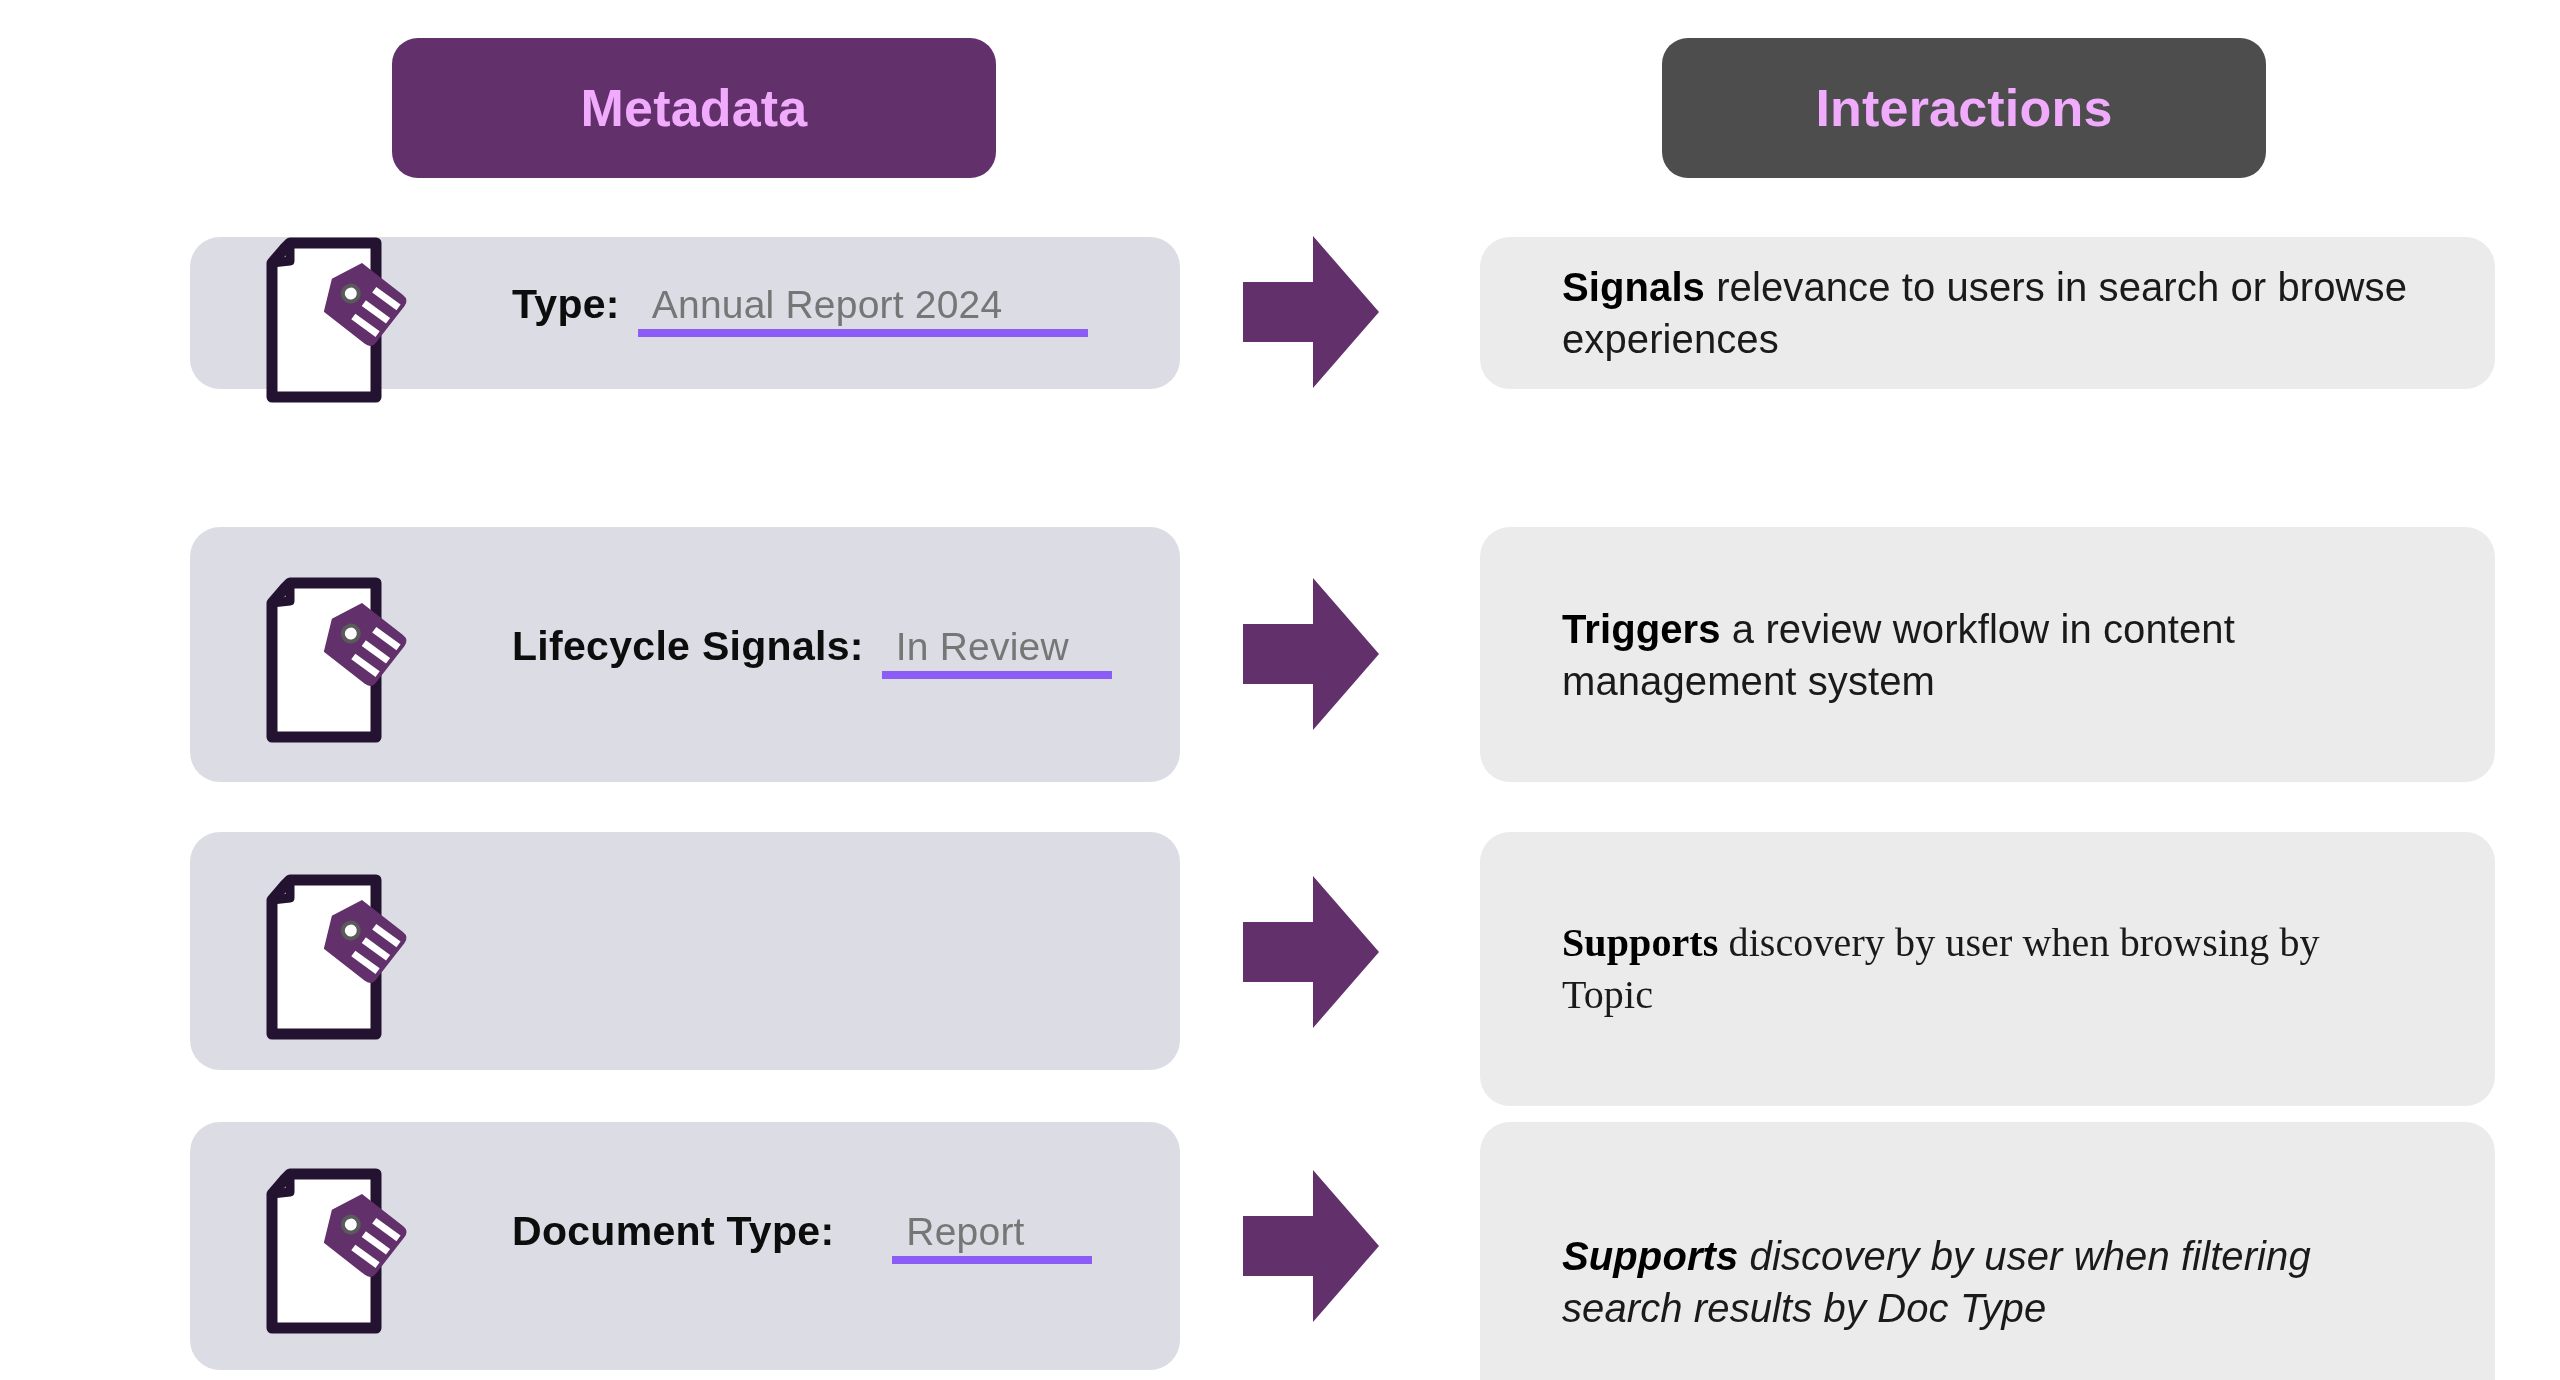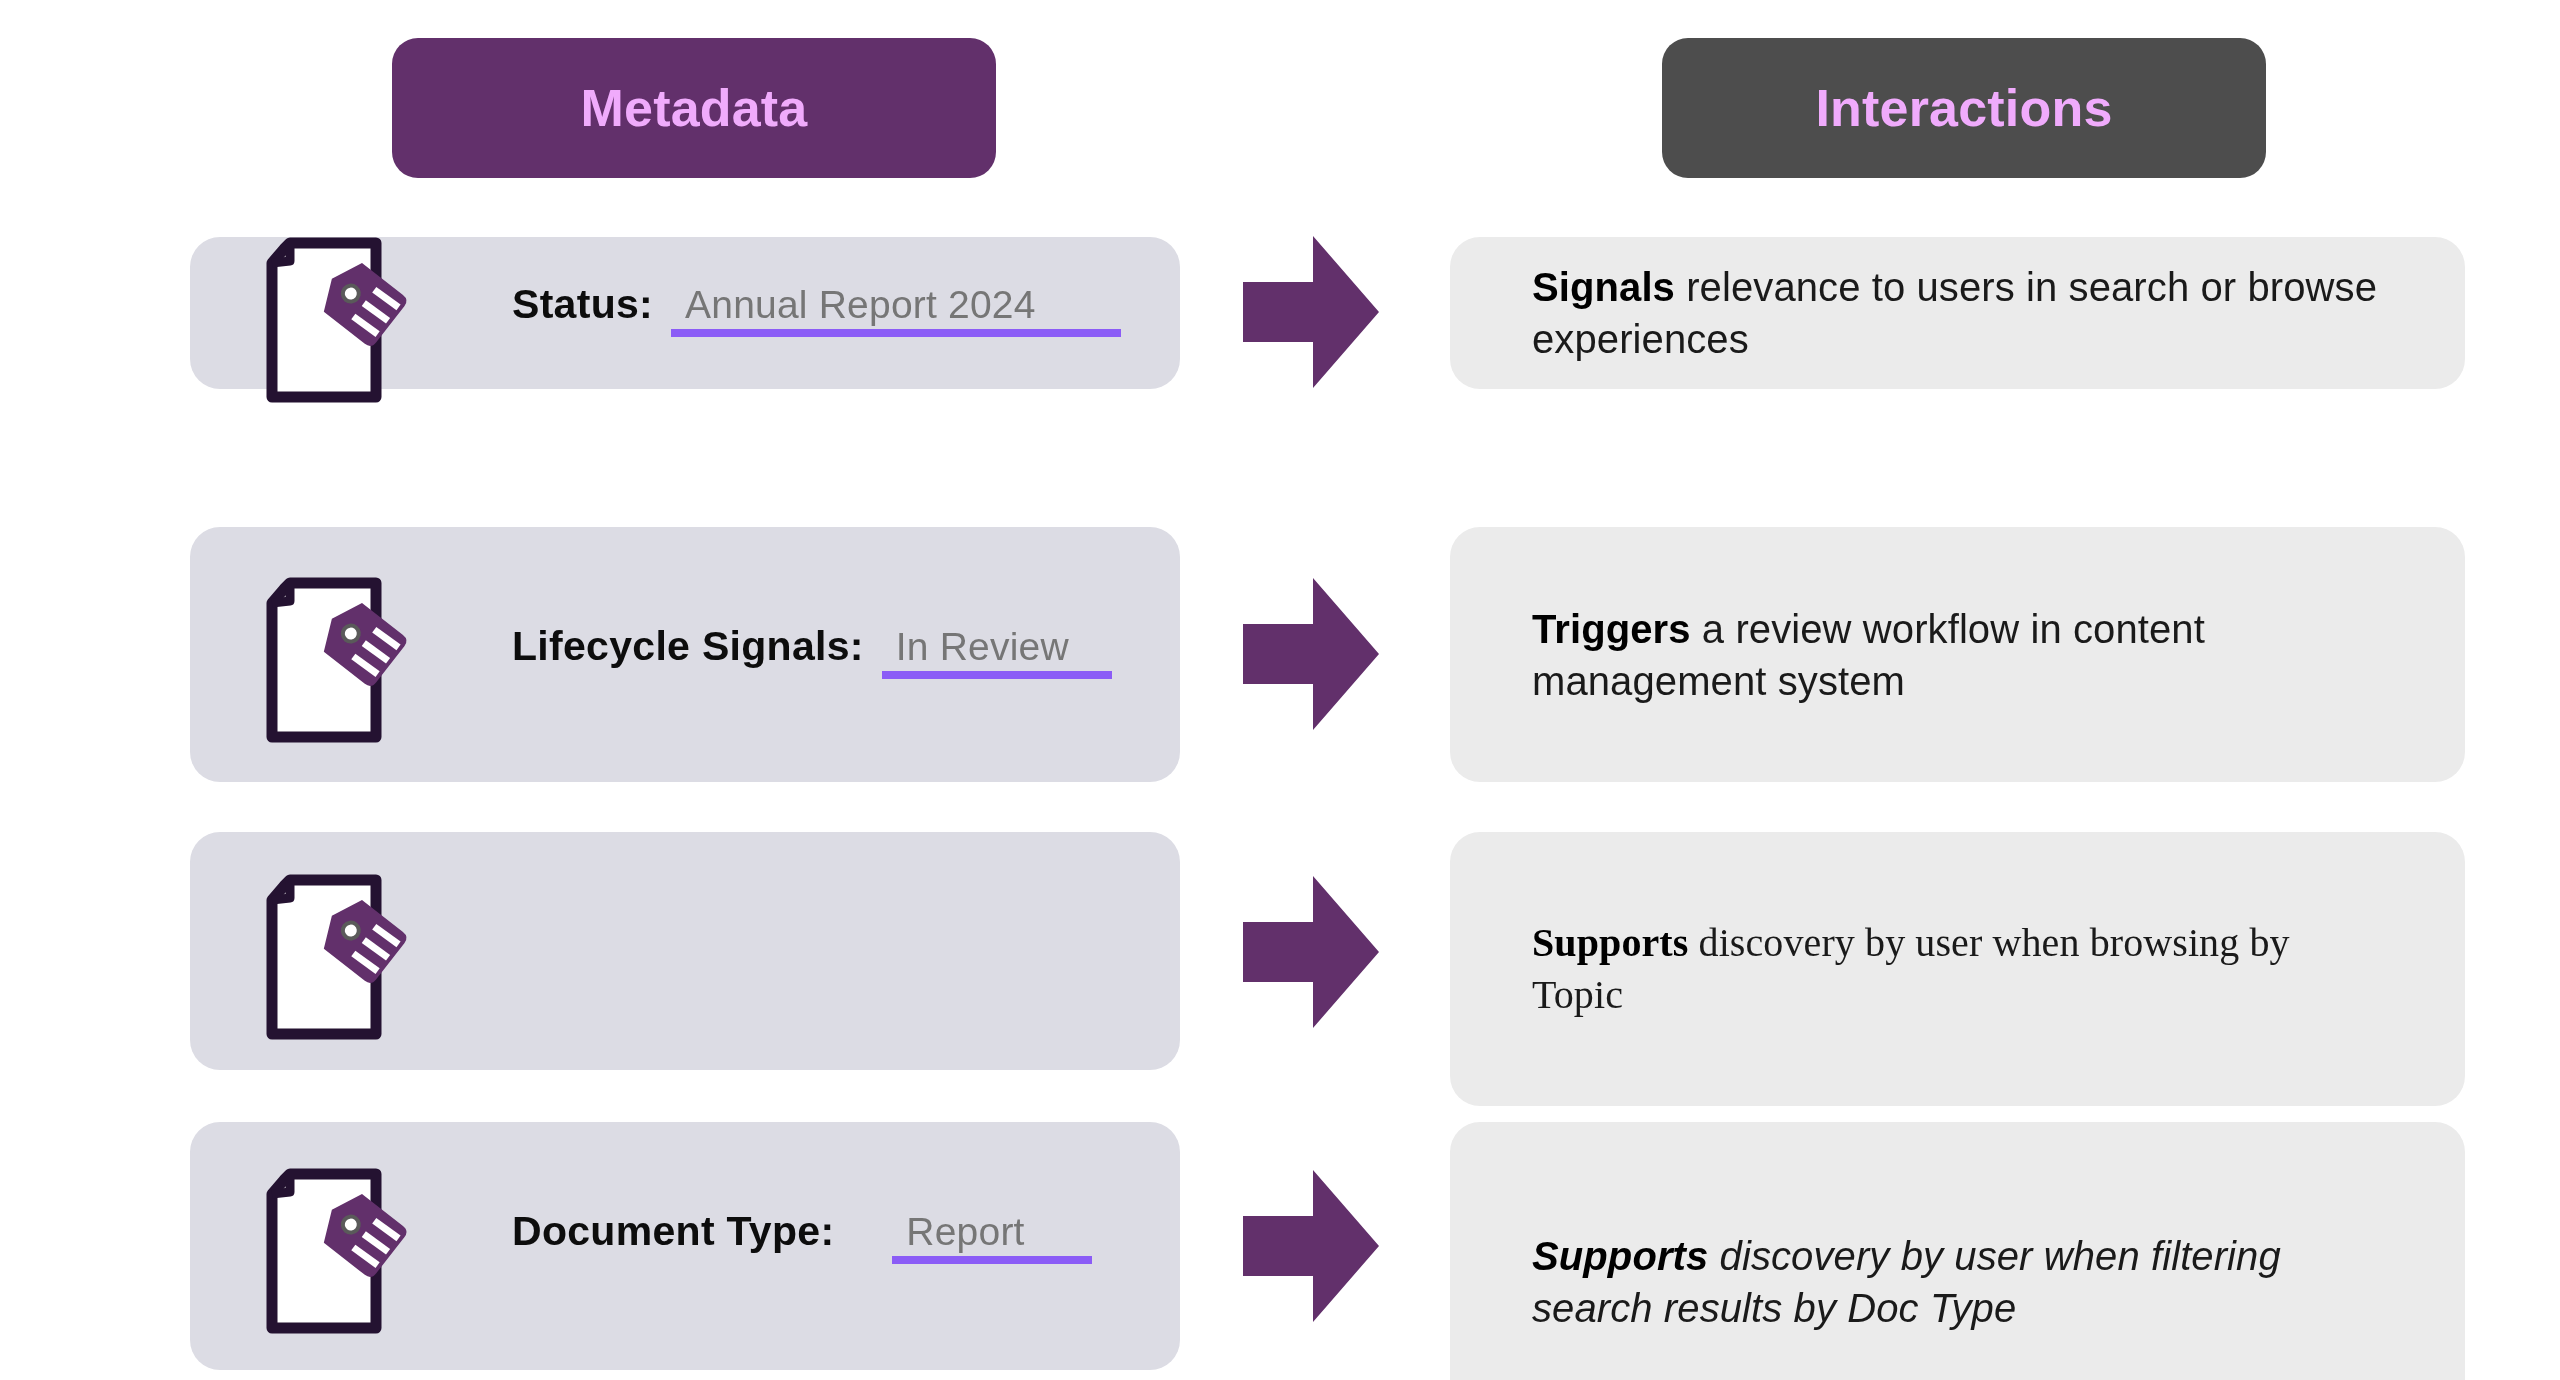--- a/index.html
+++ b/index.html
@@ -51,21 +51,21 @@
     left: 190px;
     width: 990px;
     background: #DCDCE4;
     border-radius: 30px;
     display: flex;
     align-items: center;
   }
 
   .int-card {
     position: absolute;
-    left: 1450px;
+    left: 1480px;
     width: 1015px;
     background: #EBEBEB;
     border-radius: 30px;
     display: flex;
     align-items: center;
     padding: 0 82px;
   }
 
   
   .doc-icon {
@@ -142,21 +142,21 @@
           <g transform="translate(108,48) rotate(38)">
             <path d="M0 0 L52 0 Q60 0 60 8 L60 54 Q60 62 52 62 L0 62 L-14 31 Z" fill="#62306B"></path>
             <circle cx="10" cy="31" r="8" fill="#ffffff" stroke="#5a5a5a" stroke-width="4"></circle>
             <rect x="26" y="10" width="30" height="7" fill="#ffffff" transform="rotate(-2 26 10)"></rect>
             <rect x="26" y="27" width="30" height="7" fill="#ffffff" transform="rotate(-2 26 27)"></rect>
             <rect x="26" y="44" width="30" height="7" fill="#ffffff" transform="rotate(-2 26 44)"></rect>
           </g>
         </svg>
       </div>
       <div class="field" style="left:322px; top:44px;">
-        <span class="field-label">Status:</span>
+        <span class="field-label">Type:</span>
         <span class="field-value-wrap" style="min-width:450px;">
           <span class="field-value">Annual Report 2024</span>
         </span>
       </div>
     </div>
 
     <div class="arrow" style="left:1243px; top:236px;">
       <svg viewBox="0 0 136 152" xmlns="http://www.w3.org/2000/svg">
         <path d="M0 46 L70 46 L70 0 L136 76 L70 152 L70 106 L0 106 Z" fill="#62306B"></path>
       </svg>

